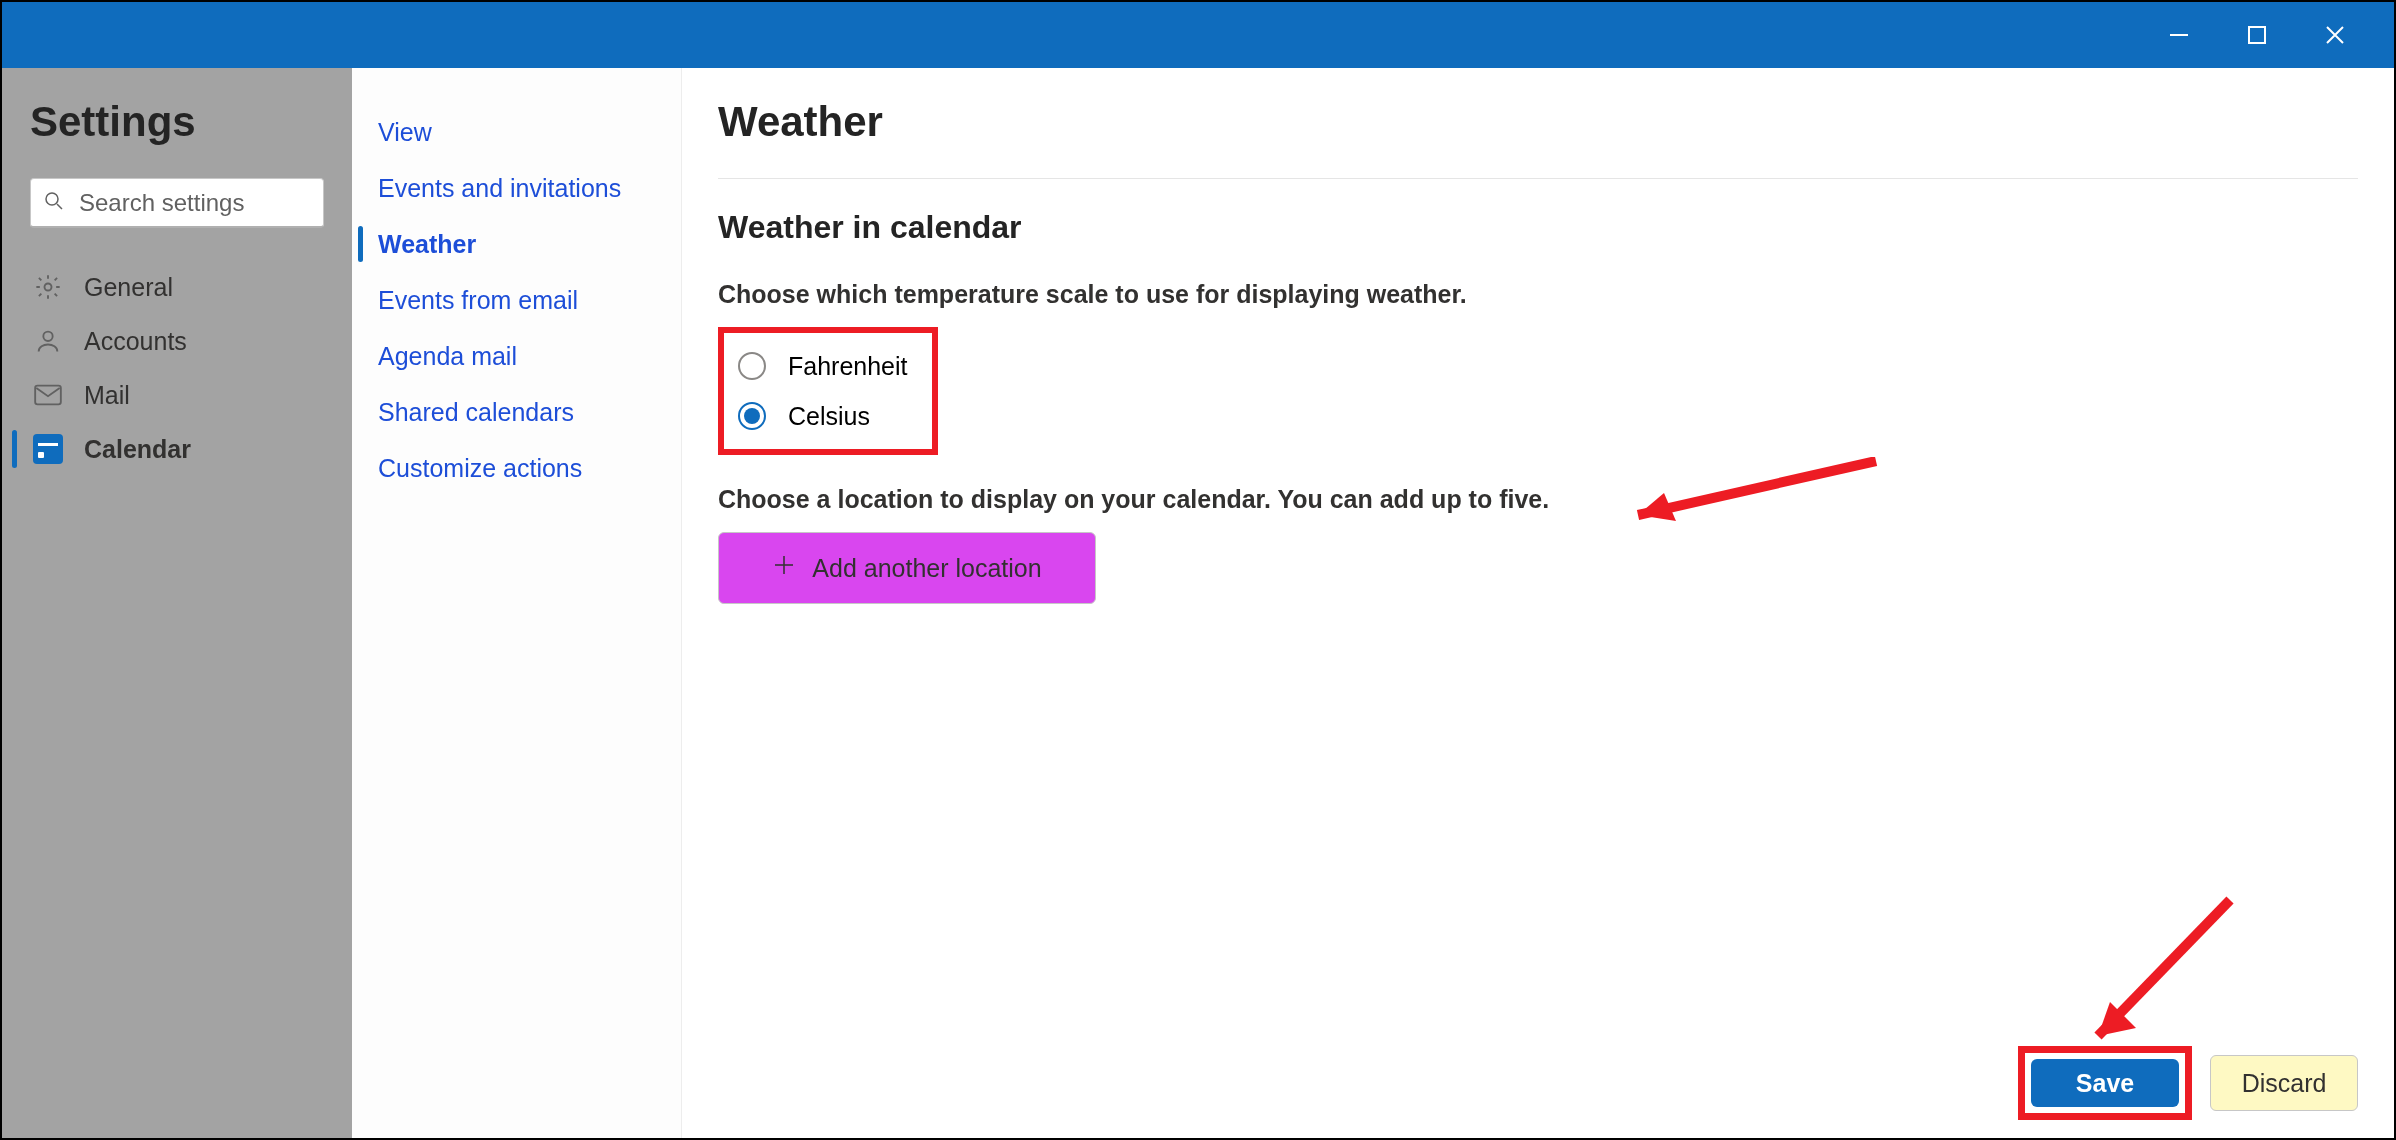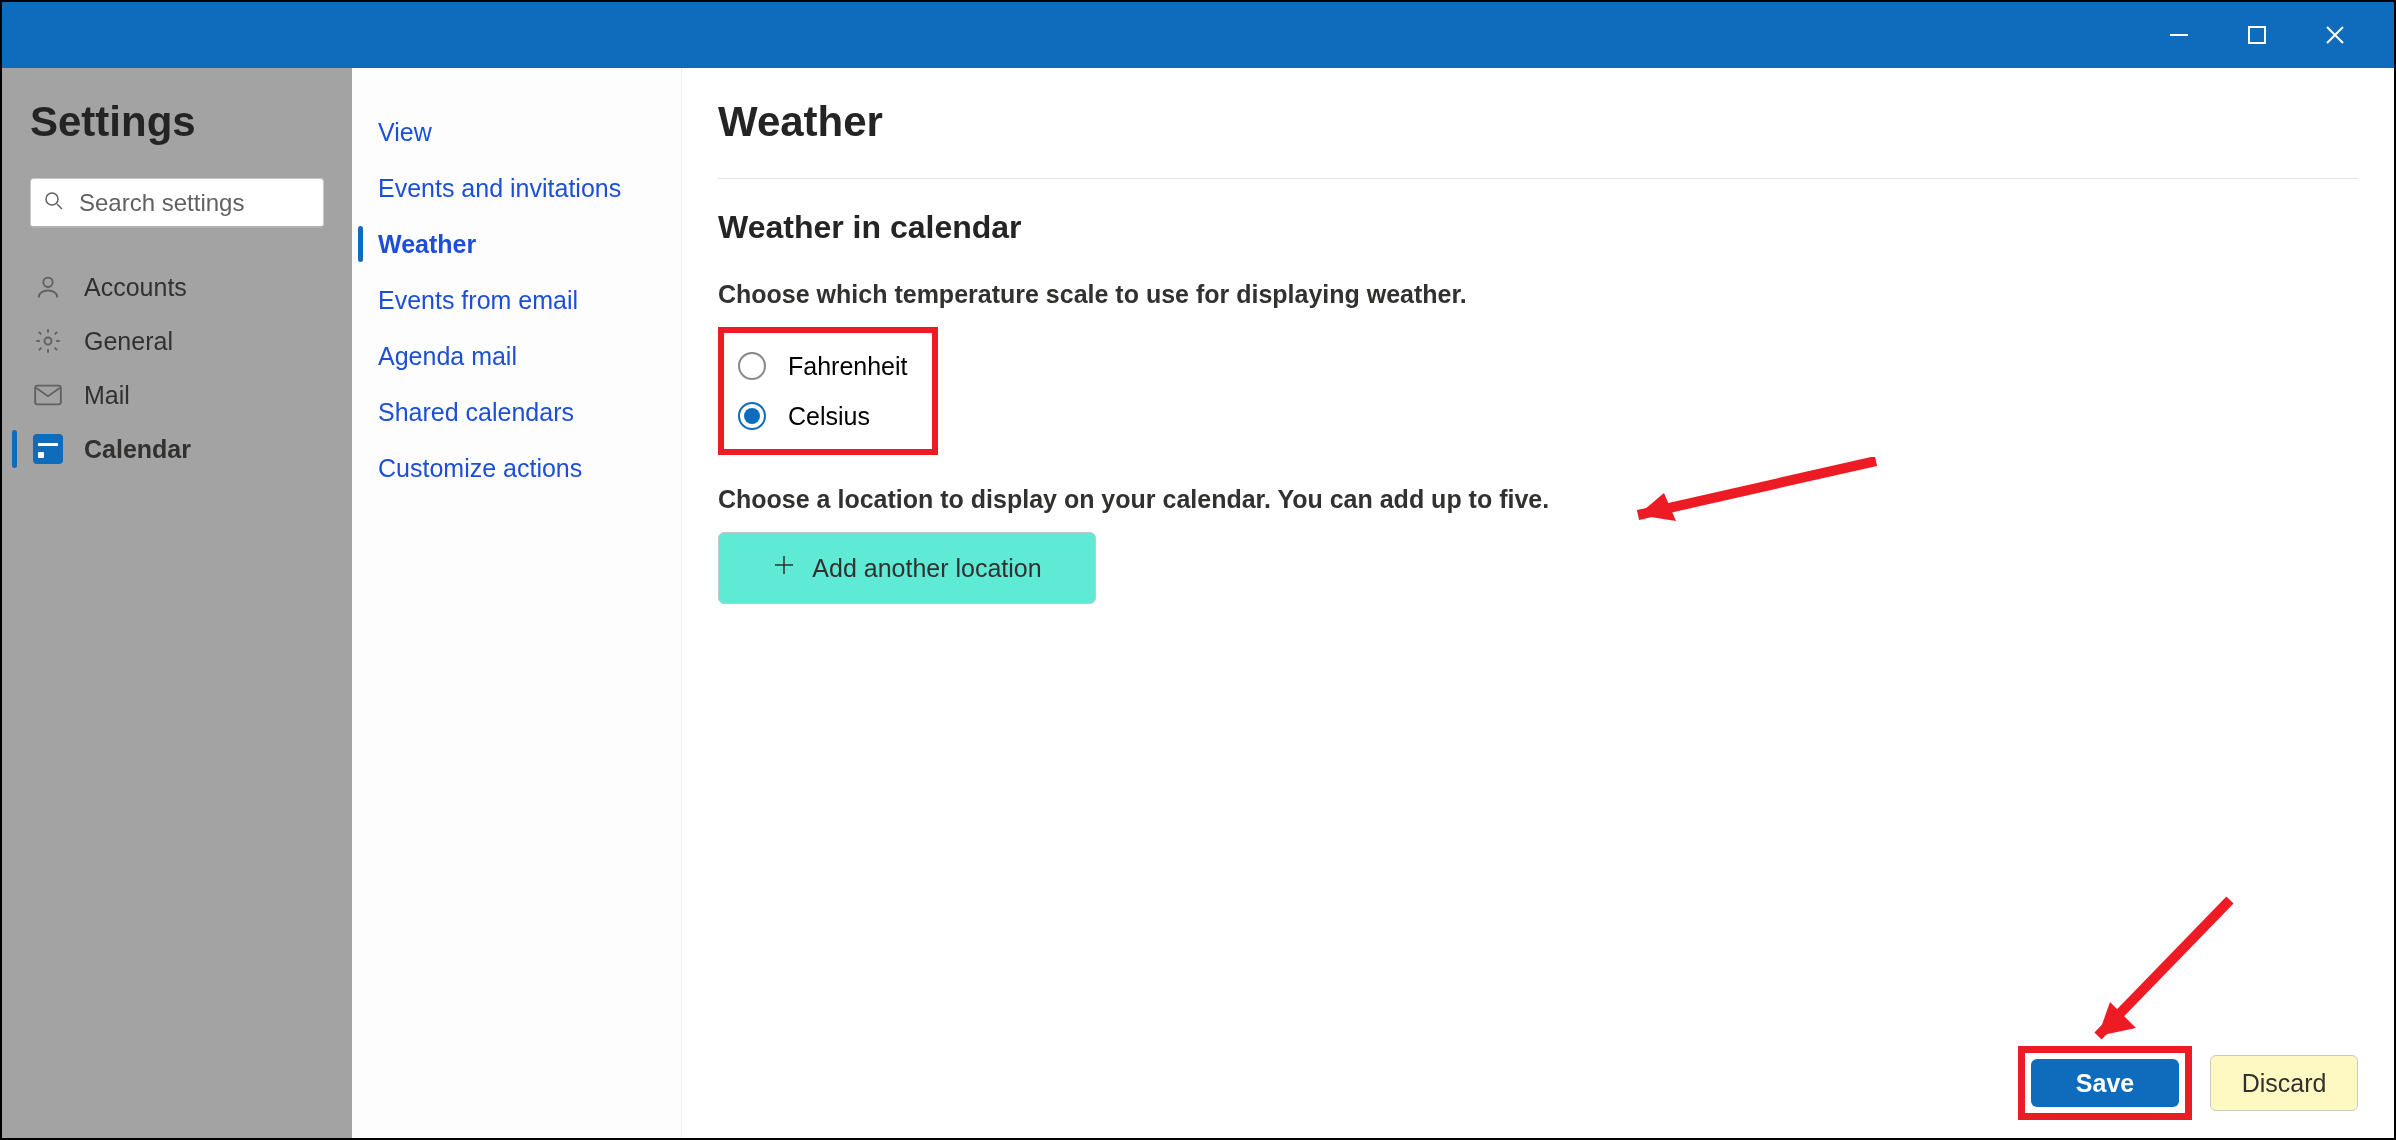--- a/index.html
+++ b/index.html
@@ -240,21 +240,21 @@
   display: flex;
   align-items: center;
   justify-content: center;
   gap: 16px;
   width: 378px;
   height: 72px;
   border: 1px solid #c7c7c7;
   border-radius: 6px;
   font-size: 25px;
   color: #323130;
-  background: #5eead4;
+  background: #d946ef;
   cursor: pointer;
   margin-top: 18px;
 }
 .action-bar {
   position: absolute;
   bottom: 18px;
   right: 36px;
   display: flex;
   gap: 18px;
   align-items: center;
@@ -321,34 +321,34 @@
             <circle cx="8" cy="8" r="6" fill="none" stroke="currentColor" stroke-width="1.5"></circle>
             <path d="M13 13 L18 18" stroke="currentColor" stroke-width="1.5"></path>
           </svg>
       </span>
       <input class="search-input" type="text" placeholder="Search settings" style="">
     </div>
 
     <div class="nav-item">
       <span class="nav-icon">
         <svg width="28" height="28" viewBox="0 0 24 24" fill="none" stroke="#616161" stroke-width="1.6">
+            <circle cx="12" cy="12" r="3"></circle>
+            <path d="M12 2v3M12 19v3M4.2 4.2l2.1 2.1M17.7 17.7l2.1 2.1M2 12h3M19 12h3M4.2 19.8l2.1-2.1M17.7 6.3l2.1-2.1"></path>
+          </svg>
+      </span>
+      <span>General</span>
+    </div>
+    <div class="nav-item">
+      <span class="nav-icon">
+        <svg width="28" height="28" viewBox="0 0 24 24" fill="none" stroke="#616161" stroke-width="1.6">
             <circle cx="12" cy="8" r="4"></circle>
             <path d="M4 21c0-4 4-6 8-6s8 2 8 6"></path>
           </svg>
       </span>
       <span>Accounts</span>
-    </div>
-    <div class="nav-item">
-      <span class="nav-icon">
-        <svg width="28" height="28" viewBox="0 0 24 24" fill="none" stroke="#616161" stroke-width="1.6">
-            <circle cx="12" cy="12" r="3"></circle>
-            <path d="M12 2v3M12 19v3M4.2 4.2l2.1 2.1M17.7 17.7l2.1 2.1M2 12h3M19 12h3M4.2 19.8l2.1-2.1M17.7 6.3l2.1-2.1"></path>
-          </svg>
-      </span>
-      <span>General</span>
     </div>
     <div class="nav-item">
       <span class="nav-icon">
         <svg width="28" height="22" viewBox="0 0 24 18" fill="none" stroke="#616161" stroke-width="1.6">
             <rect x="1" y="1" width="22" height="16" rx="2"></rect>
             <path d="M2 3l10 7 10-7"></path>
           </svg>
       </span>
       <span>Mail</span>
     </div>

